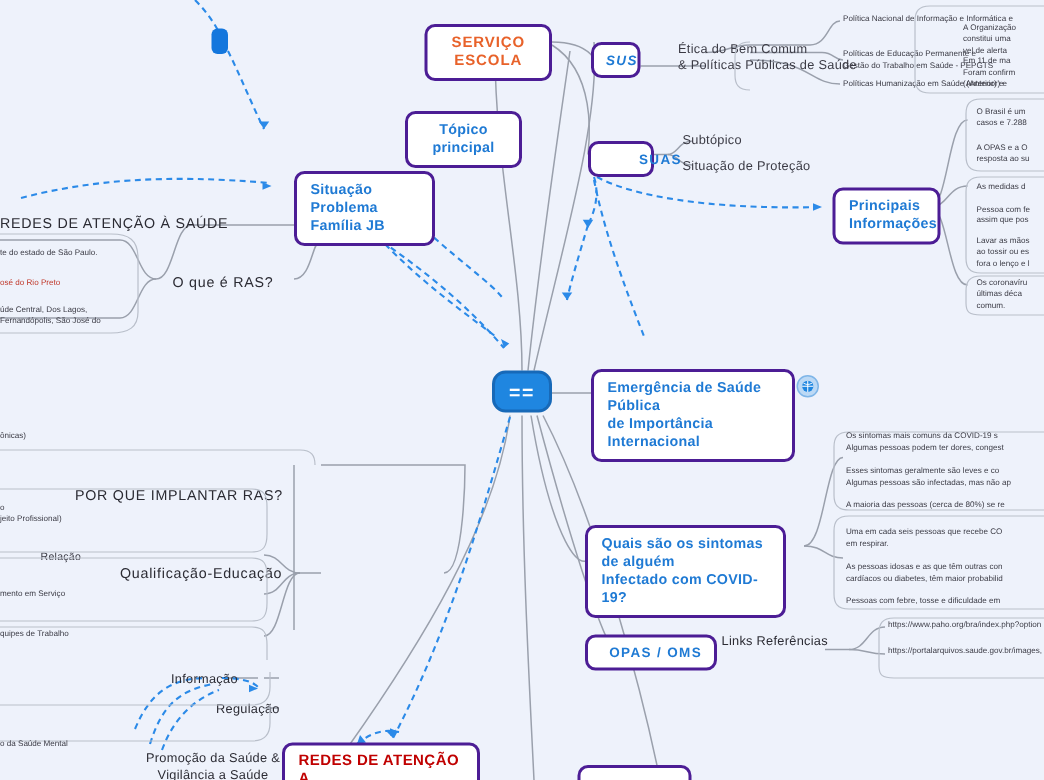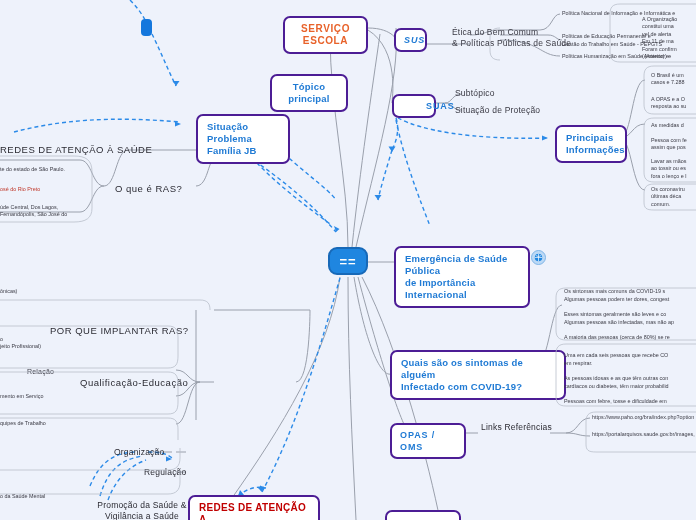--- a/index.html
+++ b/index.html
@@ -187,24 +187,24 @@
   <div class="node topic" style="left:394px;top:246px;width:136px;">Emergência de Saúde Pública
 de Importância Internacional</div>
 
   <div class="globe-icon" style="left:531px;top:250px;">
     <svg width="9" height="9" viewBox="0 0 12 12">
         <circle cx="6" cy="6" r="5" fill="#1f86e0"></circle>
         <path d="M6 1 L6 11 M1 6 L11 6 M2.3 3.2 C5 5 7 5 9.7 3.2" stroke="#fff" stroke-width="0.9" fill="none"></path>
       </svg>
   </div>
 
-  <div class="node topic" style="left:390px;top:350px;width:176px;">Quais são os sintomas de alguém
+  <div class="node topic" style="left:390px;top:350px;width:134px;">Quais são os sintomas de alguém
 Infectado com COVID-19?</div>
 
-  <div class="node topic small" style="left:390px;top:423px;width:76px;text-align:left;">OPAS / OMS</div>
+  <div class="node topic small" style="left:390px;top:423px;width:88px;text-align:right;">OPAS / OMS</div>
 
   <div class="node topic red" style="left:188px;top:495px;width:132px;">REDES DE ATENÇÃO A
 SAÚDE  RAS</div>
 
   <div class="node topic" style="left:385px;top:510px;width:76px;height:20px;"></div>
 
   <div class="node plain light" style="left:452px;top:27px;width:120px;">Ética do Bem Comum
 &amp; Políticas Públicas de Saúde</div>
 
   <div class="node plain light" style="left:455px;top:88px;">Subtópico</div>
@@ -214,21 +214,21 @@
   <div class="node plain big" style="left:0px;top:144px;">REDES DE ATENÇÃO À SAÚDE</div>
 
   <div class="node plain big" style="left:115px;top:183px;text-align:center;">O que é RAS?</div>
 
   <div class="node plain big" style="left:50px;top:301px;margin-top:24px;">POR QUE IMPLANTAR RAS?</div>
 
   <div class="node plain big" style="left:80px;top:377px;text-align:right;">Qualificação-Educação</div>
 
   <div class="node plain light" style="left:27px;top:366px;font-size:7px;">Relação</div>
 
-  <div class="node plain" style="left:114px;top:447px;">Organização</div>
+  <div class="node plain" style="left:114px;top:447px;">Informação</div>
 
   <div class="node plain" style="left:122px;top:467px;padding-left:22px;">Regulação</div>
 
   <div class="node plain" style="left:82px;top:500px;width:120px;text-align:center;">Promoção da Saúde &amp;
 Vigilância a Saúde</div>
 
   <div class="node plain" style="left:481px;top:422px;">Links Referências</div>
 
   <div class="node para" style="left:562px;top:10px;width:134px;">Política Nacional de Informação e Informática e</div>
   <div class="node para" style="left:562px;top:33px;width:134px;">Políticas de Educação Permanente e</div>

